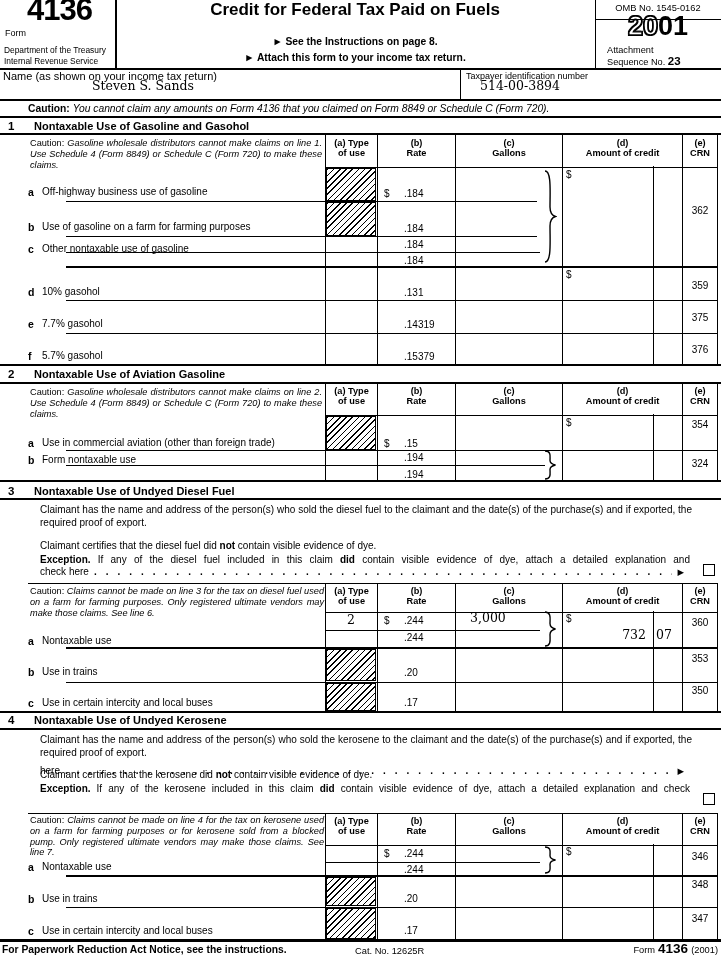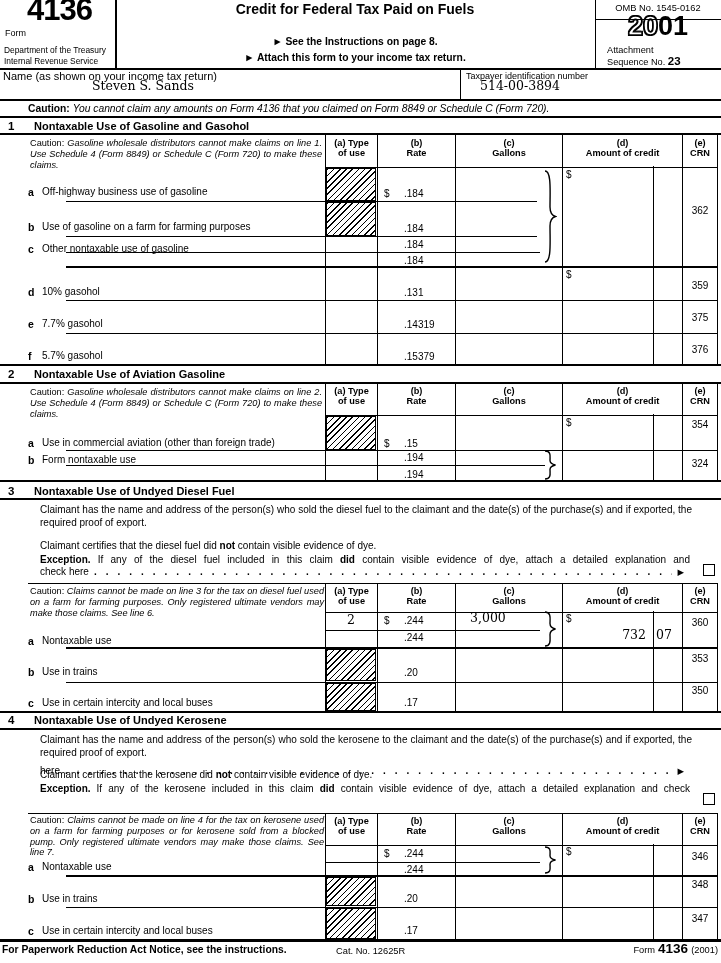--- a/index.html
+++ b/index.html
@@ -35,21 +35,21 @@
 </style>
 </head>
 <body>
 
 <div class="pg">
 
   <div class="tx" style="left:5px;top:28px;font-size:9px">Form</div>
   <div class="tx b" style="left:27px;top:4px;font-size:31px;letter-spacing:-1px">4136</div>
   <div class="tx" style="left:4px;top:45px;font-size:8.4px">Department of the Treasury</div>
   <div class="tx" style="left:4px;top:56px;font-size:8.4px">Internal Revenue Service</div>
-  <div class="tx b ctr" style="left:115px;top:4px;width:480px;font-size:14px">Credit for Federal Tax Paid on Fuels</div>
+  <div class="tx b ctr" style="left:115px;top:4px;width:480px;font-size:17px">Credit for Federal Tax Paid on Fuels</div>
   <div class="tx b ctr" style="left:115px;top:36px;width:480px;font-size:10.3px">► See the Instructions on page 8.</div>
   <div class="tx b ctr" style="left:115px;top:52px;width:480px;font-size:10.3px">► Attach this form to your income tax return.</div>
   <div class="tx ctr" style="left:595px;top:3px;width:126px;font-size:9.3px">OMB No. 1545-0162</div>
   <div class="tx b ctr" style="left:595px;top:21px;width:126px;font-size:27px"><span class="outl">20</span><span>01</span></div>
   <div class="tx" style="left:607px;top:45px;font-size:9.2px">Attachment</div>
   <div class="tx" style="left:607px;top:56px;font-size:9.2px"><span>Sequence No.</span> <span class="b" style="font-size:11.5px">23</span></div>
   <div class="vl" style="left:115px;top:0;height:69px;width:2px"></div>
   <div class="vl" style="left:595px;top:0;height:69px;width:1.4px"></div>
   <div class="hl" style="left:595px;top:18.5px;width:126px;height:1px"></div>
   <div class="hl" style="left:0;top:68px;width:721px;height:2.2px"></div>
@@ -344,20 +344,20 @@
   <div class="hl" style="left:66px;top:906.5px;width:652px"></div>
 
   <div class="hatch" style="left:326px;top:908px;height:31px"></div>
   <div class="ltr" style="top:925px">c</div>
   <div class="lab" style="top:925px">Use in certain intercity and local buses</div>
   <div class="rate" style="top:925px">.17</div>
   <div class="crn" style="top:913px">347</div>
   <div class="hl" style="left:0;top:939px;width:721px;height:2.6px"></div>
 
   <div class="tx b" style="left:2px;top:944px;font-size:10.3px">For Paperwork Reduction Act Notice, see the instructions.</div>
-  <div class="tx" style="left:336px;top:946px;font-size:9.3px">Cat. No. 12625R</div>
+  <div class="tx" style="left:355px;top:946px;font-size:9.3px">Cat. No. 12625R</div>
   <div style="position:absolute;right:3px;top:941px;display:flex;align-items:baseline;gap:3px">
     <span style="font-size:9.3px">Form</span>
     <span class="b" style="font-size:13.5px">4136</span>
     <span style="font-size:9.3px">(2001)</span>
   </div>
 
 </div>
 
 </body></html>

